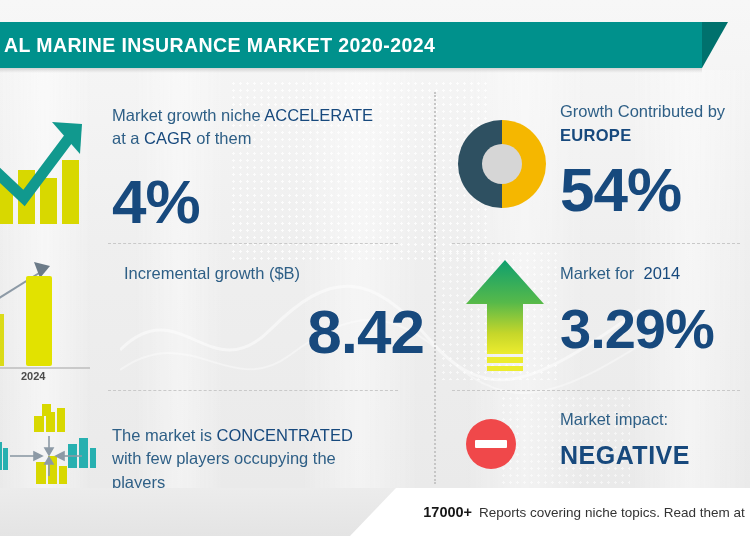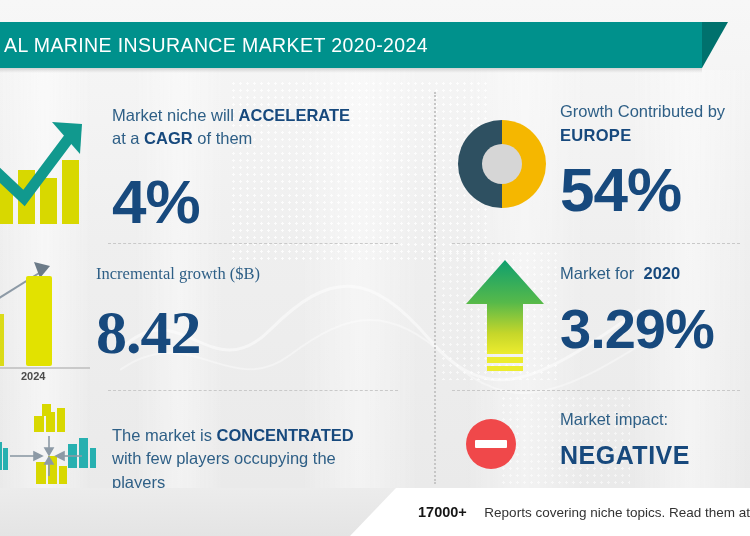--- a/index.html
+++ b/index.html
@@ -64,21 +64,21 @@
     top: 22px; left: -10px;
     width: 712px; height: 46px;
     background: #00918c;
     display: flex; align-items: center;
     padding-left: 14px;
     z-index: 5;
   }
   .banner-title {
     color: #ffffff;
     font-size: 19.5px;
-    font-weight: normal;
+    font-weight: bold;
     letter-spacing: .4px;
     white-space: nowrap;
   }
   .banner-fold {
     position: absolute;
     top: 22px; left: 702px;
     width: 0; height: 0;
     border-top: 46px solid #00716d;
     border-right: 26px solid transparent;
     z-index: 6;
@@ -115,21 +115,21 @@
   .h-divider-r.r1 { top: 243px; }
   .h-divider-r.r2 { top: 390px; }
 
   
   .lede {
     color: #2e5f86;
     font-size: 16.5px;
     line-height: 1.42;
     font-weight: 400;
   }
-  .lede b { color: #17497d; font-weight: bold; }
+  .lede b { color: #17497d; font-weight: normal; }
 
   .bignum {
     color: #17497d;
     font-size: 62px;
     font-weight: bold;
     line-height: 1;
     letter-spacing: -1px;
   }
   .bignum.sm { font-size: 56px; }
 
@@ -155,21 +155,21 @@
     background: linear-gradient(180deg, #ececec, #e4e4e4);
     z-index: 7;
   }
   .footer-panel {
     position: absolute; right: 0; bottom: 0; width: 400px; height: 48px;
     background: #ffffff;
     clip-path: polygon(46px 0, 400px 0, 400px 48px, 0 48px);
   }
   .footer-inner {
     position: absolute; right: 0; bottom: 0; width: 400px; height: 48px;
-    display: flex; align-items: center; justify-content: space-between;
+    display: flex; align-items: center; justify-content: center;
     padding-left: 68px; gap: 7px;
   }
   .footer-count {
     color: #161616; font-size: 14.5px; font-weight: bold; white-space: nowrap;
   }
   .footer-text {
     color: #333333; font-size: 13.5px; white-space: nowrap;
   }
 </style>
 </head>
@@ -204,39 +204,39 @@
     <rect x="2" y="68" width="17" height="44" fill="#d8d800"></rect>
     <rect x="24" y="58" width="17" height="54" fill="#d8d800"></rect>
     <rect x="46" y="66" width="17" height="46" fill="#d8d800"></rect>
     <rect x="68" y="48" width="17" height="64" fill="#d8d800"></rect>
     <path d="M-6 52 L30 86 L78 22" fill="none" stroke="#11998e" stroke-width="11" stroke-linejoin="miter"></path>
     <path d="M58 10 L88 12 L86 42 Z" fill="#11998e"></path>
   </svg>
 
   <div class="row" style="top:104px; left:112px; width:300px;">
     <div class="lede">
-      <span>Market niche will </span><b>ACCELERATE</b><br>
+      <span>Market growth niche </span><b>ACCELERATE</b><br>
       <span>at a </span><b>CAGR</b><span> of them</span>
     </div>
     <div class="bignum" style="margin-top:20px;">4%</div>
   </div>
 
   <svg class="icon-slot" style="left:-14px; top:252px;" width="104" height="130" viewBox="0 0 104 130">
     <line x1="-6" y1="58" x2="58" y2="18" stroke="#8d9aa6" stroke-width="2"></line>
     <path d="M48 10 L64 14 L54 26 Z" fill="#6c7b88"></path>
     <rect x="-2" y="62" width="20" height="52" fill="#d8d800" opacity=".9"></rect>
     <rect x="40" y="24" width="26" height="90" rx="2" fill="#e2e200"></rect>
     <line x1="-10" y1="116" x2="104" y2="116" stroke="#bdbdbd" stroke-width="1.5"></line>
     <text x="0" y="128" font-family="Liberation Sans, sans-serif" font-size="11" font-weight="bold" fill="#4a4a4a">9</text>
     <text x="35" y="128" font-family="Liberation Sans, sans-serif" font-size="11" font-weight="bold" fill="#4a4a4a">2024</text>
   </svg>
 
-  <div class="row" style="top:262px; left:96px; width:300px;font-family:Liberation Serif, serif;">
+  <div class="row" style="top:262px; left:124px; width:300px;">
     <div class="lede">Incremental growth ($B)</div>
-    <div class="bignum" style="margin-top:16px;">8.42</div>
+    <div class="bignum" style="margin-top:16px;text-align:right;">8.42</div>
   </div>
 
   <svg class="icon-slot" style="left:-4px; top:400px;" width="100" height="92" viewBox="0 0 100 92">
 
     <g fill="#d8d800">
       <rect x="46" y="4" width="9" height="12"></rect>
       <rect x="38" y="16" width="10" height="16"></rect>
       <rect x="50" y="12" width="9" height="20"></rect>
       <rect x="61" y="8" width="8" height="24"></rect>
     </g>
@@ -299,21 +299,21 @@
         <stop offset="100%" stop-color="#ecec2e"></stop>
       </linearGradient>
     </defs>
     <path d="M43 2 L82 46 L61 46 L61 96 L25 96 L25 46 L4 46 Z" fill="url(#arrowGrad)"></path>
     <rect x="25" y="99" width="36" height="6" fill="#ecec2e"></rect>
     <rect x="25" y="108" width="36" height="5" fill="#ecec2e"></rect>
   </svg>
 
   <div class="row" style="top:262px; left:560px; width:200px;">
     <div class="lede">
-      <span>Market for</span>&nbsp;&nbsp;<b>2020</b>
+      <span>Market for</span>&nbsp;&nbsp;<b>2014</b>
     </div>
     <div class="bignum sm" style="margin-top:16px;">3.29%</div>
   </div>
 
   <svg class="icon-slot" style="left:462px; top:415px;" width="58" height="58" viewBox="0 0 58 58">
     <circle cx="29" cy="29" r="25" fill="#f0484a"></circle>
     <rect x="13" y="25" width="32" height="8" rx="1" fill="#ffffff"></rect>
   </svg>
 
   <div class="row" style="top:408px; left:560px; width:200px;">

